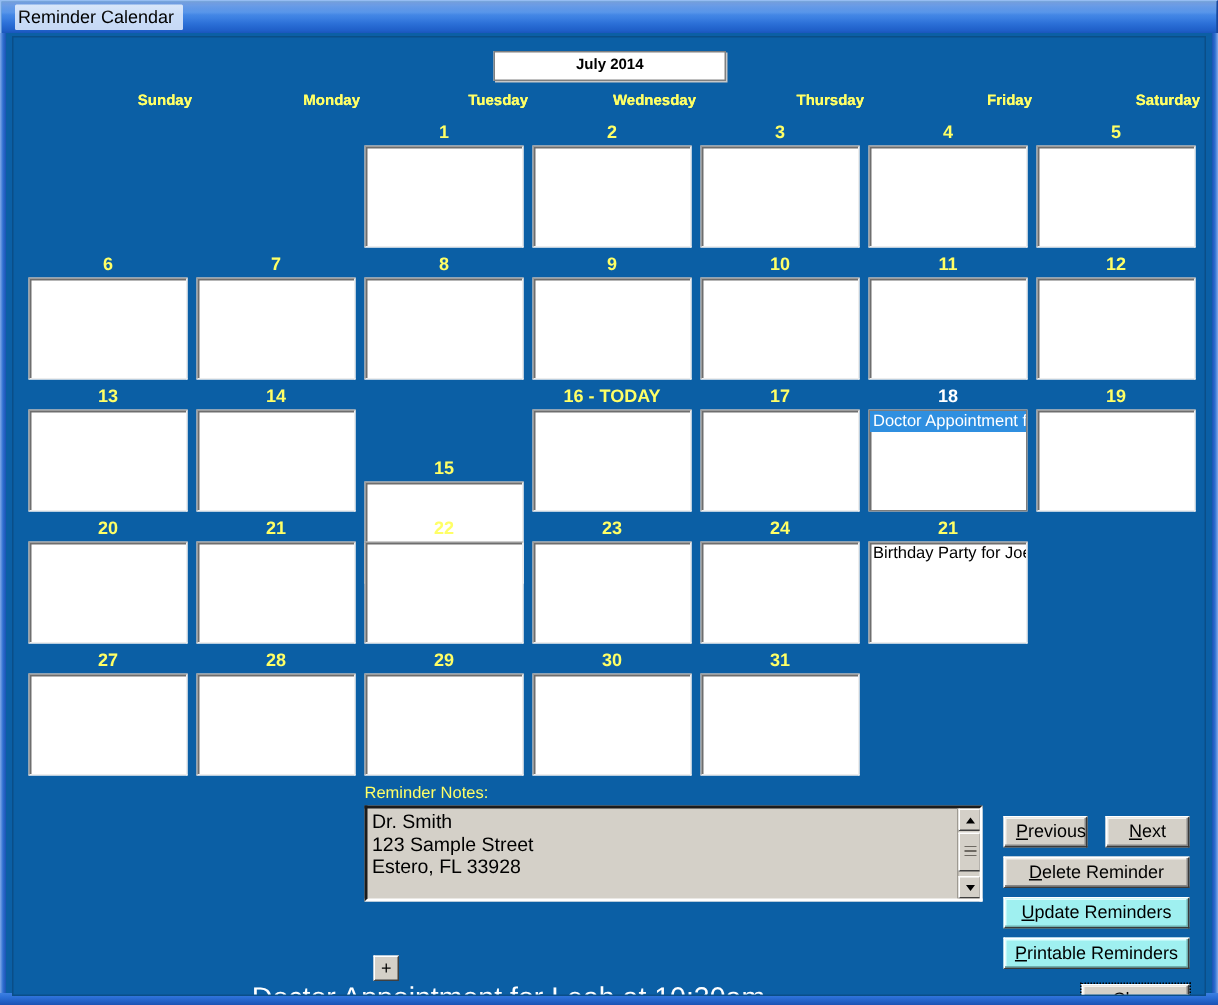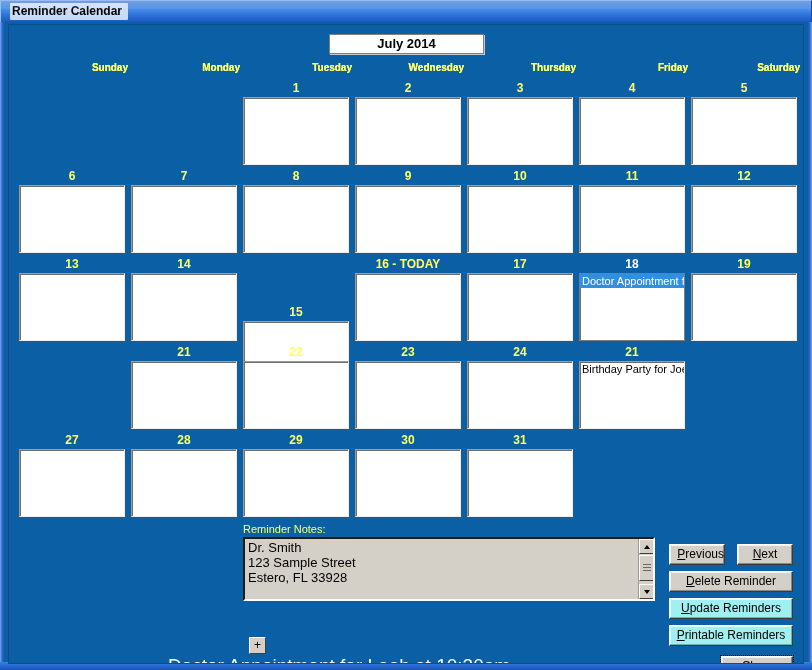--- a/index.html
+++ b/index.html
@@ -35,21 +35,20 @@
     pointer-events:none;
   }
   #title-text {
     position: absolute; left: 9px; top: 2px;
     font-size: 12px; color: #000;
     background: rgba(222,233,250,.88);
     padding: 1px 6px 1px 2px;
     line-height: 15px;
     white-space: nowrap;
     border-radius: 1px;
-    font-weight: bold;
   }
 
   
   #frame-left  { position:absolute; left:0;   top:22px; width:4px;  height:648px;
                  background: linear-gradient(to right, #7FA9E8, #2E6FD0, #1B52B4); }
   #frame-right { position:absolute; right:0;  top:22px; width:4px;  height:648px;
                  background: linear-gradient(to left,  #7FA9E8, #2E6FD0, #1B52B4); }
   #frame-bottom{ position:absolute; left:0; bottom:0; width:812px; height:8px;
                  background: linear-gradient(to bottom, #3C80E2, #2A6ED6 40%, #1B52B4); }
 
@@ -63,21 +62,21 @@
   }
 
   
   #month-box {
     position: absolute; left: 320px; top: 9px;
     width: 155px; height: 20px;
     background: #FFFFFF;
     border: 1px solid #808080;
     box-shadow: inset 1px 1px 0 #FFFFFF, 1px 1px 0 #C8C8C8;
     color: #000;
-    font-size: 13px; font-weight: bold;
+    font-size: 10px; font-weight: bold;
     text-align: center; line-height: 18px;
   }
 
   
   .dow {
     position: absolute; top: 33px;
     width: 112px; height: 20px;
     color: #FFFF66;
     font-size: 10px; font-weight: bold;
     text-align: right; line-height: 20px;
@@ -319,20 +318,24 @@
             <div class="cellbox focused">
               <span class="rem selected">Doctor Appointment f</span>
             </div>
           </div>
           <div class="cellwrap" style="left: 679px;">
             <div class="daynum">19</div>
             <div class="cellbox"></div>
           </div>
         </div>
         <div class="wk" style="top: 264px;">
+          <div class="cellwrap" style="left: 7px;">
+            <div class="daynum">20</div>
+            <div class="cellbox"></div>
+          </div>
           <div class="cellwrap" style="left: 119px;">
             <div class="daynum">21</div>
             <div class="cellbox"></div>
           </div>
           <div class="cellwrap" style="left: 231px;">
             <div class="daynum">22</div>
             <div class="cellbox"></div>
           </div>
           <div class="cellwrap" style="left: 343px;">
             <div class="daynum">23</div>

